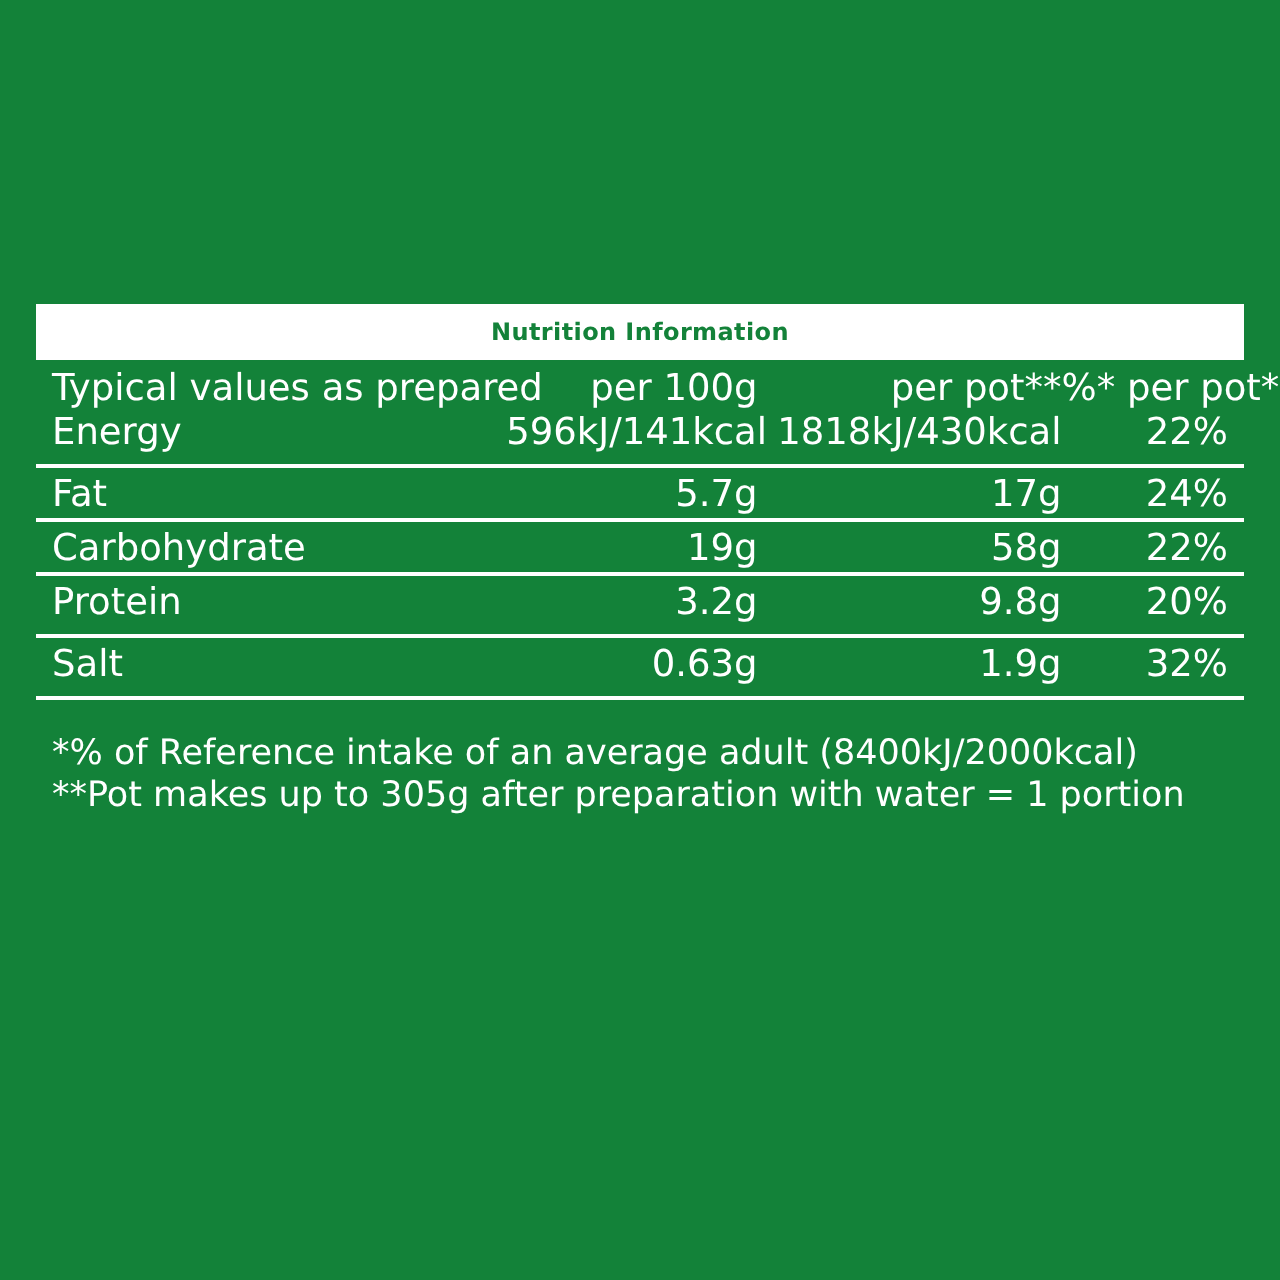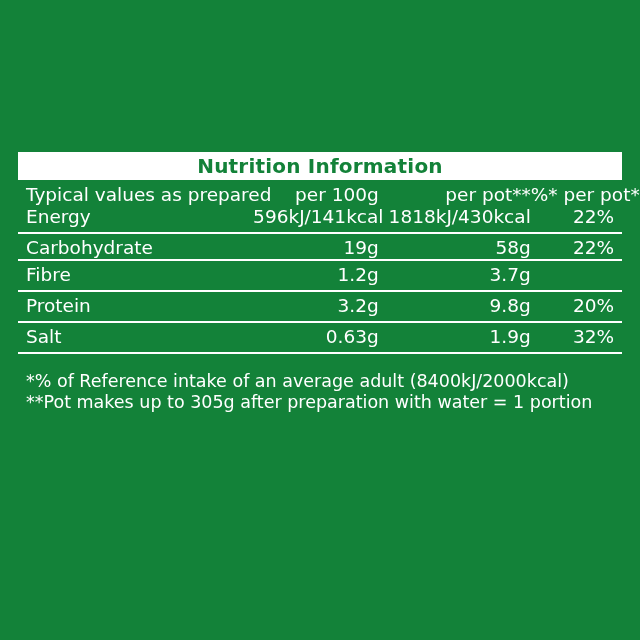--- a/index.html
+++ b/index.html
@@ -22,21 +22,21 @@
   }
   .title-bar {
     background: #ffffff;
     height: 28px;
     display: flex;
     align-items: center;
     justify-content: center;
   }
   .title-bar .title {
     color: #138239;
-    font-size: 20px;
+    font-size: 12px;
     font-weight: bold;
     letter-spacing: 0.2px;
     line-height: 1;
   }
   table.nutri {
     width: 100%;
     border-collapse: collapse;
     table-layout: fixed;
     color: #ffffff;
   }
@@ -101,34 +101,34 @@
         <td class="c-pct">%* per pot**</td>
       </tr>
 
       <tr class="row-bot">
         <td class="c-label">Energy</td>
         <td class="c-100">596kJ/141kcal</td>
         <td class="c-pot">1818kJ/430kcal</td>
         <td class="c-pct">22%</td>
       </tr>
 
+      <tr class="sep row-top">
+        <td class="c-label">Fat</td>
+        <td class="c-100">5.7g</td>
+        <td class="c-pot">17g</td>
+        <td class="c-pct">24%</td>
+      </tr>
 
       <tr class="sep row-top">
         <td class="c-label">Carbohydrate</td>
         <td class="c-100">19g</td>
         <td class="c-pot">58g</td>
         <td class="c-pct">22%</td>
       </tr>
 
-      <tr class="sep row-top row-bot">
-        <td class="c-label">Fibre</td>
-        <td class="c-100">1.2g</td>
-        <td class="c-pot">3.7g</td>
-        <td class="c-pct"></td>
-      </tr>
 
       <tr class="sep row-top row-bot">
         <td class="c-label">Protein</td>
         <td class="c-100">3.2g</td>
         <td class="c-pot">9.8g</td>
         <td class="c-pct">20%</td>
       </tr>
 
       <tr class="sep row-top row-bot">
         <td class="c-label">Salt</td>

